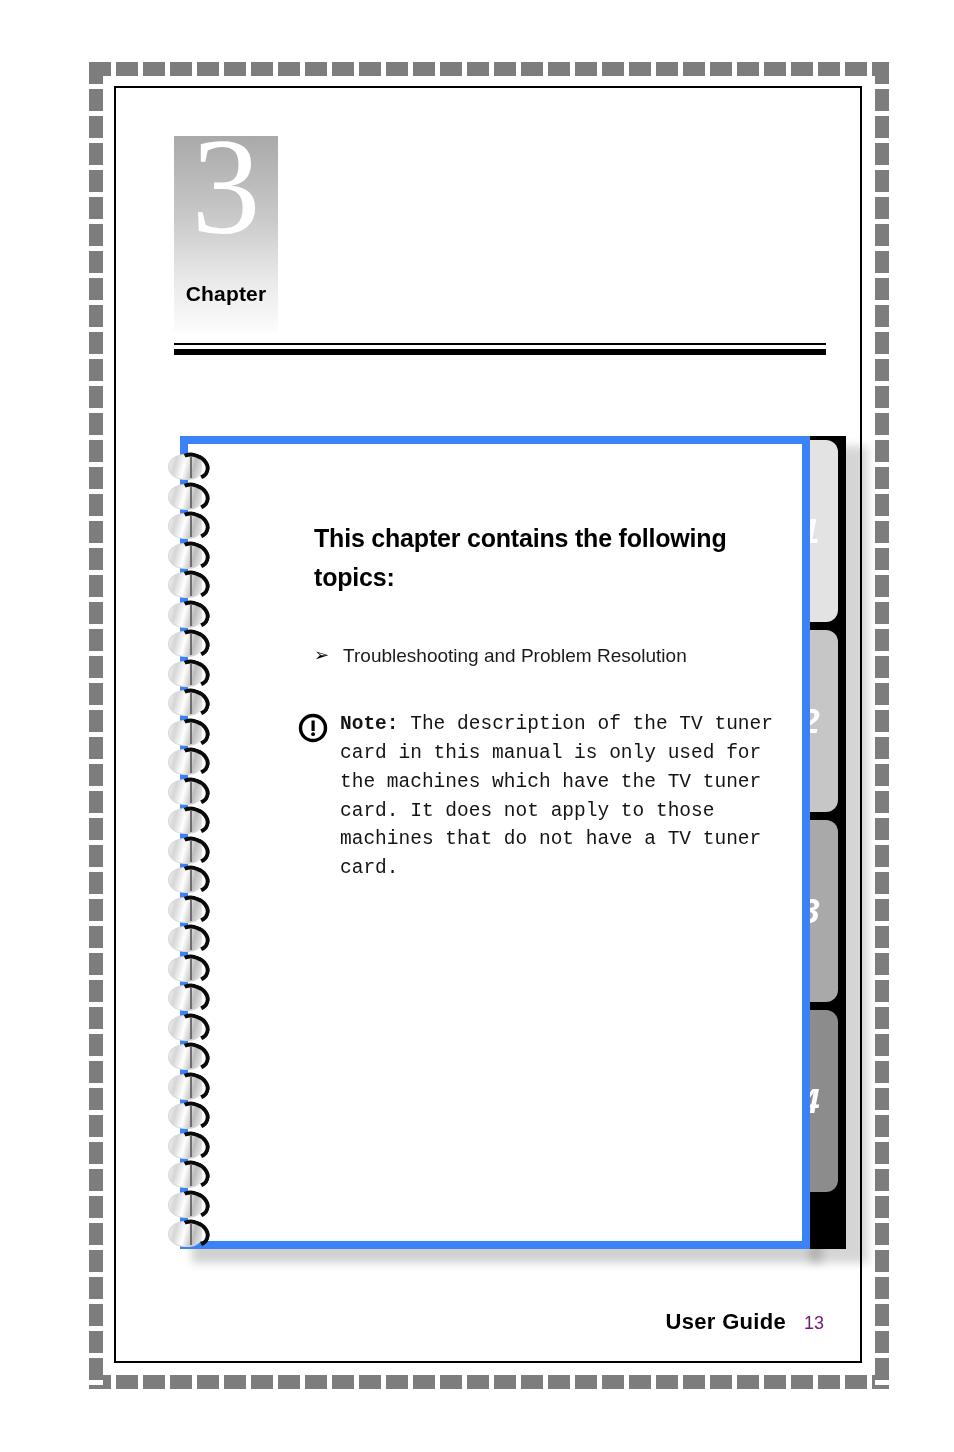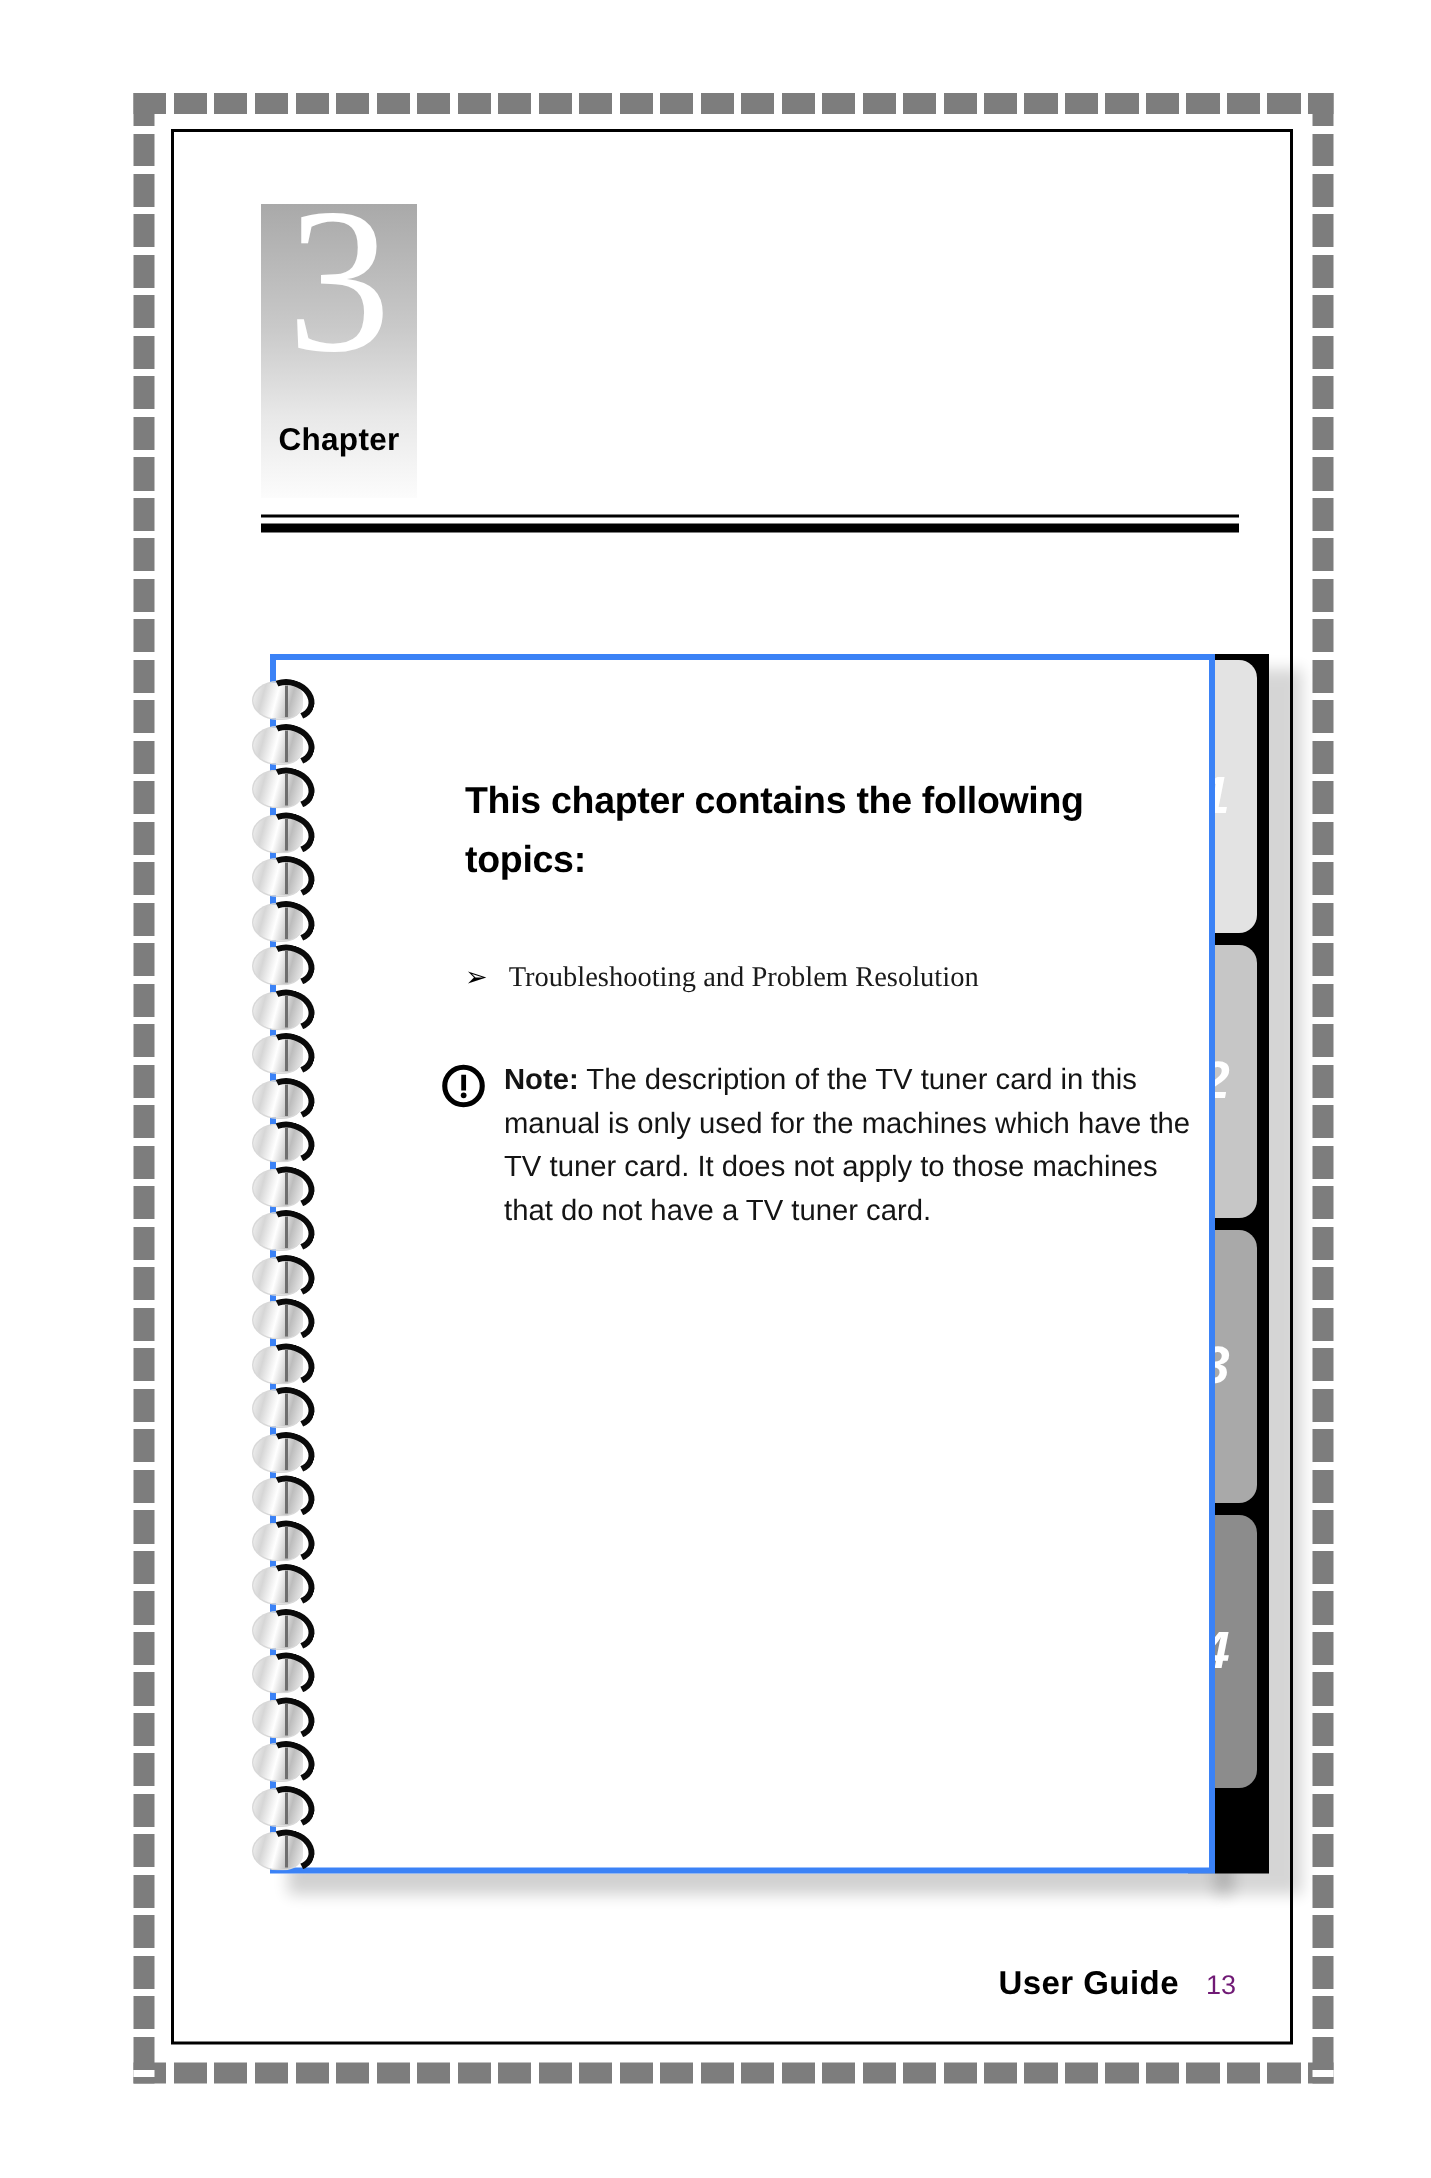--- a/index.html
+++ b/index.html
@@ -132,21 +132,21 @@
     opacity: .18;
     filter: blur(5px);
   }
   .card {
     position: absolute;
     left: 64px;
     top: 348px;
     width: 630px;
     height: 813px;
     background: #ffffff;
-    border: 4px solid #3b82f6;
+    border: 8px solid #3b82f6;
     box-sizing: border-box;
   }
 
   
   .spiral {
     position: absolute;
     left: 52px;
     top: 365px;
     width: 60px;
     height: 800px;
@@ -215,31 +215,31 @@
   .topic-arrow {
     font-size: 18px;
     line-height: 1.35;
     color: #000000;
     flex: 0 0 auto;
   }
   .topic-text {
     font-size: 19px;
     line-height: 1.35;
     color: #1a1a1a;
-    font-family: Liberation Serif, serif;
   }
 
   .note-row {
     position: absolute;
     left: 110px;
     top: 266px;
     width: 500px;
     display: flex;
     align-items: flex-start;
     gap: 12px;
+    font-family: Liberation Mono, monospace;
   }
   .note-icon {
     flex: 0 0 auto;
     width: 30px;
     height: 30px;
     margin-top: 3px;
   }
   .note-body {
     font-size: 19.5px;
     line-height: 1.48;

